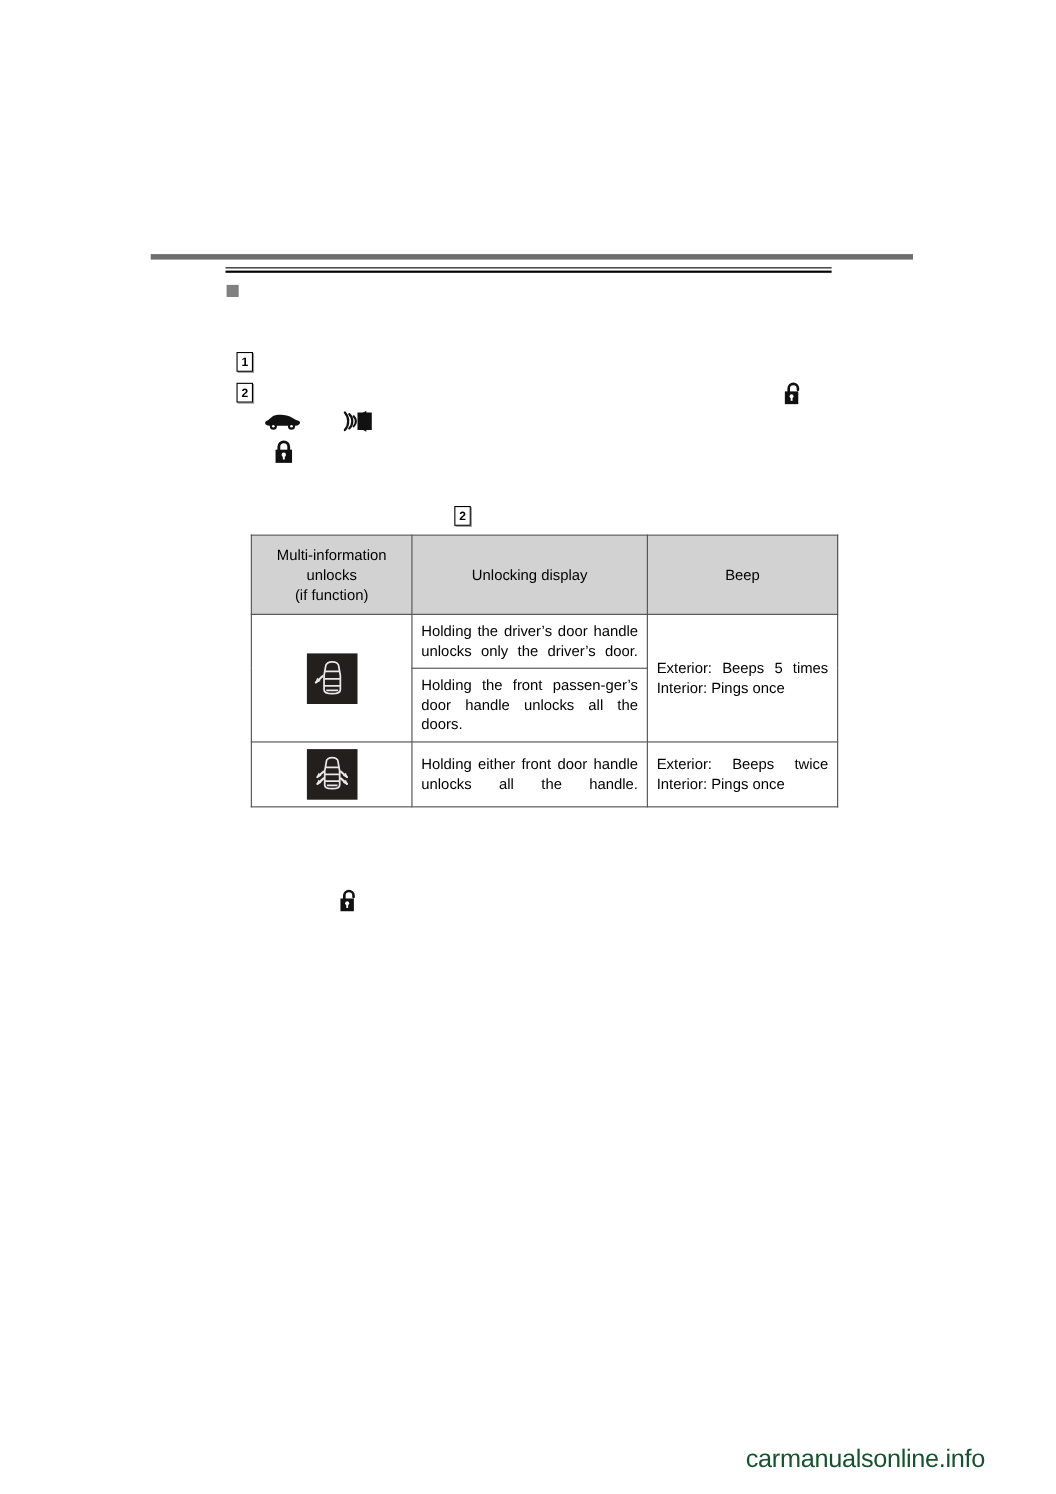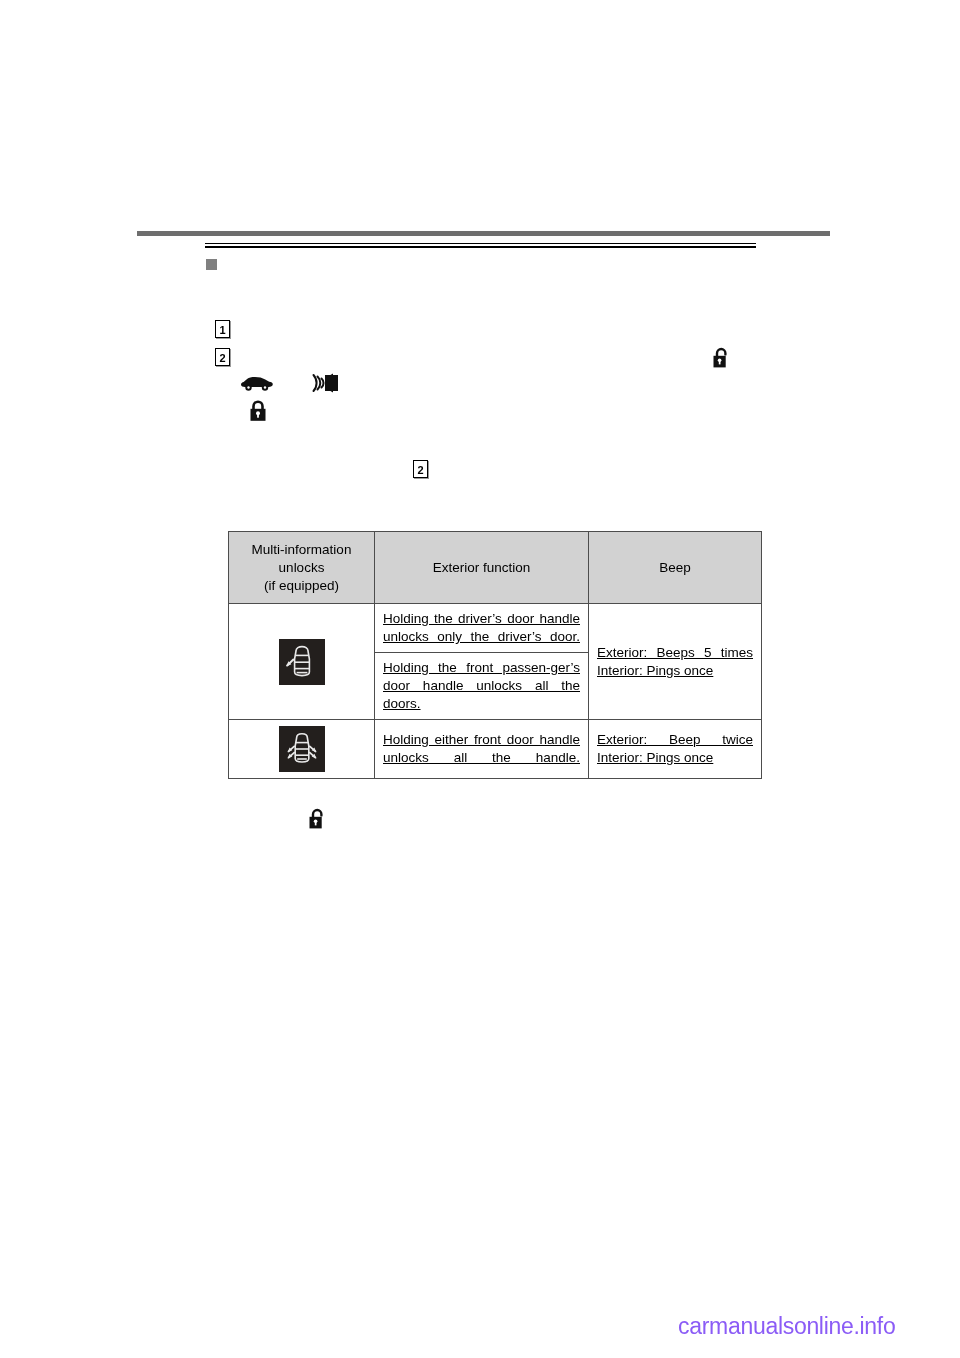--- a/index.html
+++ b/index.html
@@ -105,42 +105,40 @@
   .spec-table {
     position: absolute;
     left: 228px;
     top: 486px;
     width: 506px;
     border-collapse: collapse;
     table-layout: fixed;
     font-family: "Liberation Sans", sans-serif;
     font-size: 13.5px;
     color: #000000;
-    margin-top: 45px;
   }
   .spec-table, .spec-table th, .spec-table td {
     border: 1px solid #4d4d4d;
   }
   .spec-table thead th {
     background: #d2d2d2;
     font-weight: normal;
     text-align: center;
     vertical-align: middle;
     padding: 9px 4px;
     line-height: 1.32;
   }
   .col-display  { width: 137px; }
   .col-function { width: 205px; }
   .col-beep     { width: 164px; }
 
   .spec-table td {
     vertical-align: middle;
     padding: 6px 8px;
     line-height: 1.33;
-    text-decoration: underline;
   }
   .cell-icon {
     text-align: center;
     vertical-align: middle;
     padding: 8px 4px;
   }
   .cell-function {
     text-align: justify;
     text-align-last: justify;
     vertical-align: middle;
@@ -163,21 +161,21 @@
   }
   .disp-icon svg { display: block; }
 
   
   .watermark {
     position: absolute;
     left: 678px;
     top: 1313px;
     font-family: "Liberation Sans", sans-serif;
     font-size: 23px;
-    color: #8b5cf6;
+    color: #14532d;
     letter-spacing: -0.3px;
     white-space: nowrap;
   }
 </style>
 </head>
 <body>
 
 <div class="page">
 
   <div class="rule-gray"></div>
@@ -238,23 +236,23 @@
       <rect x="7.8" y="13.2" width="1.7" height="4.2" fill="#ffffff"></rect>
     </svg>
   </div>
 
   <table class="spec-table">
     <thead>
       <tr>
         <th class="col-display">
           <span>Multi-information</span><br>
           <span>unlocks</span><br>
-          <span>(if equipped)</span>
+          <span>(if function)</span>
         </th>
-        <th class="col-function">Exterior function</th>
+        <th class="col-function">Unlocking display</th>
         <th class="col-beep">Beep</th>
       </tr>
     </thead>
     <tbody>
       <tr>
         <td class="cell-icon" rowspan="2">
           <span class="disp-icon">
             <svg width="46" height="46" viewBox="0 0 46 46" aria-hidden="true">
               <g stroke="#e8e8e8" stroke-width="1.6" fill="none" stroke-linejoin="round">
                 <path d="M17 12 C17 9 20 7.6 23 7.6 C26 7.6 29 9 29 12 L30.4 20 L30.4 33 C30.4 35.4 29 36.6 23 36.6 C17 36.6 15.6 35.4 15.6 33 L15.6 20 Z"></path>
@@ -304,21 +302,21 @@
               <path d="M8.6 32.5 L10.6 27.8 L13.3 30.5 Z" fill="#e8e8e8"></path>
               <path d="M37.4 26.3 L35.4 21.6 L32.7 24.3 Z" fill="#e8e8e8"></path>
               <path d="M37.4 32.5 L35.4 27.8 L32.7 30.5 Z" fill="#e8e8e8"></path>
             </svg>
           </span>
         </td>
         <td class="cell-function">
           <span>Holding either front door handle unlocks all the handle.</span>
         </td>
         <td class="cell-beep">
-          <div class="justify">Exterior: Beep twice</div>
+          <div class="justify">Exterior: Beeps twice</div>
           <div>Interior: Pings once</div>
         </td>
       </tr>
     </tbody>
   </table>
 
   <div class="watermark">carmanualsonline.info</div>
 
 </div>
 

